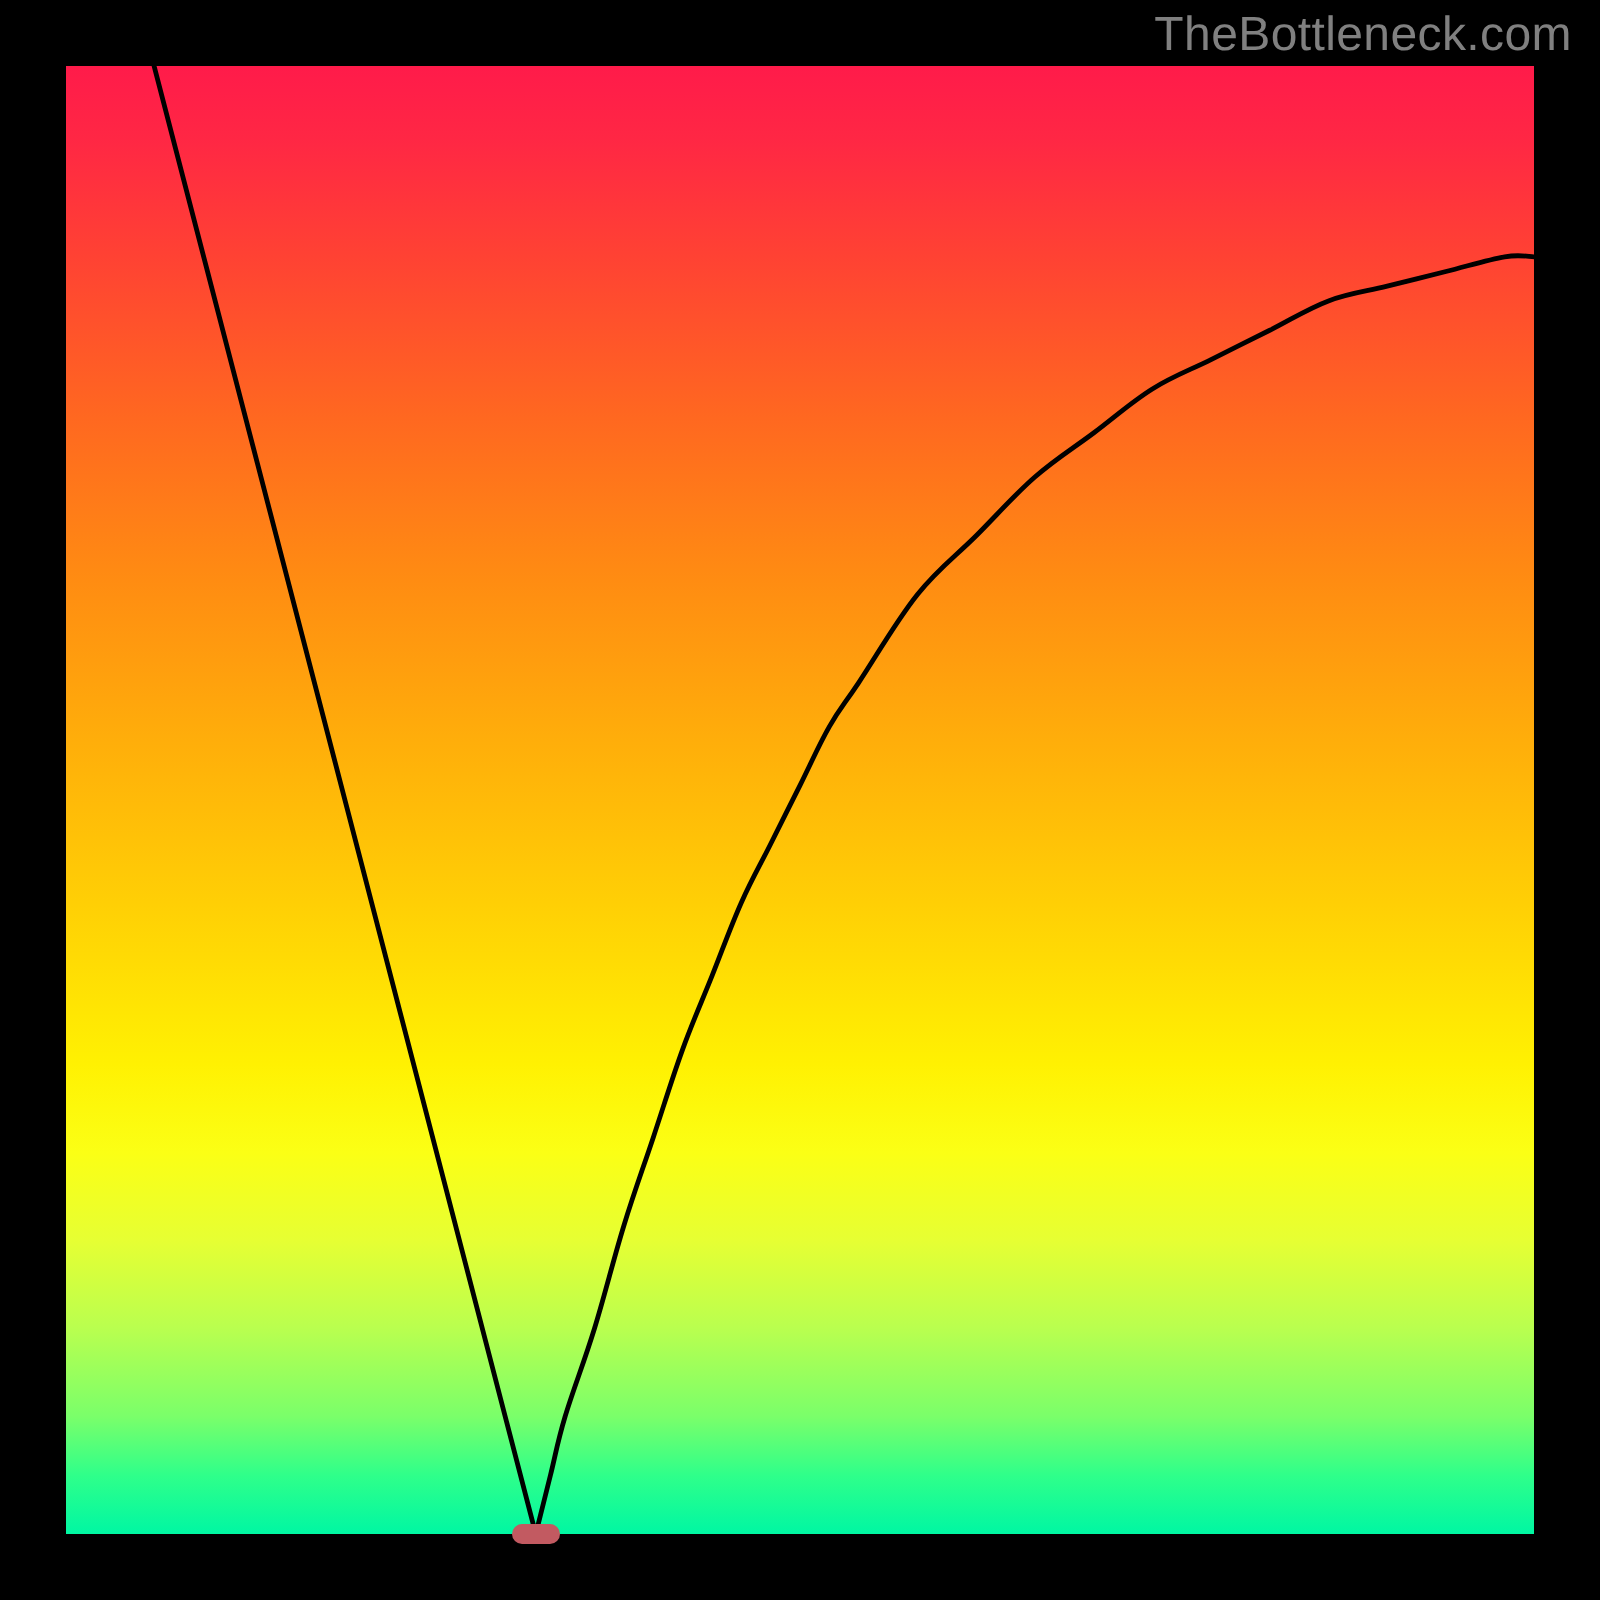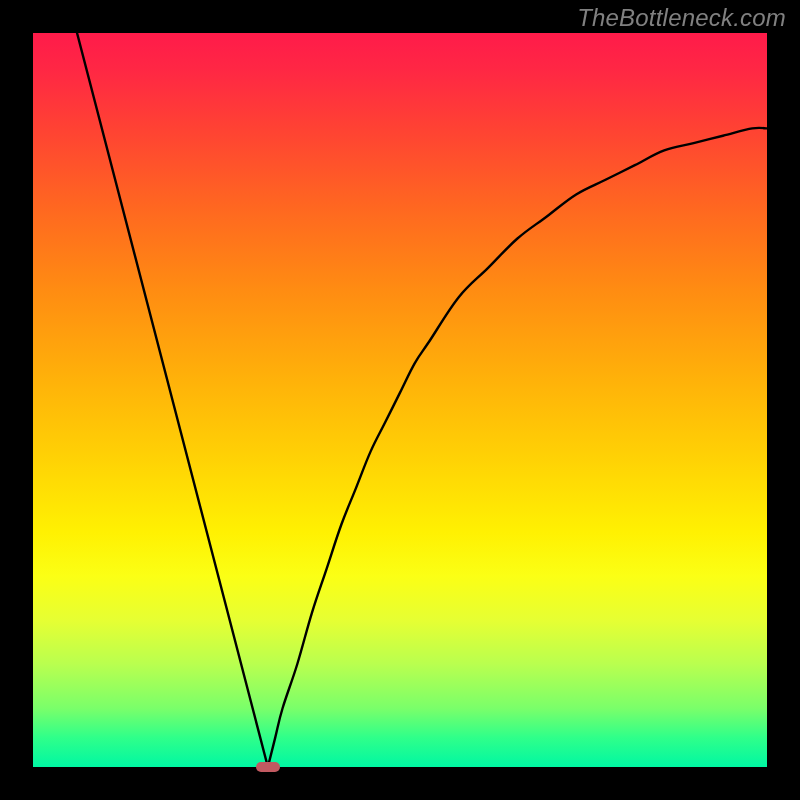--- a/index.html
+++ b/index.html
@@ -22,21 +22,20 @@
   .watermark {
     position: absolute;
     top: 4px;
     right: 14px;
     color: #808080;
     font-size: 24px;
     font-weight: 400;
     letter-spacing: 0.2px;
     z-index: 20;
     user-select: none;
-    font-style: italic;
   }
   .plot-area {
     position: absolute;
     left: 33px;
     top: 33px;
     width: 734px;
     height: 734px;
     
     background: linear-gradient(to bottom,
       #ff1b4a 0%,

